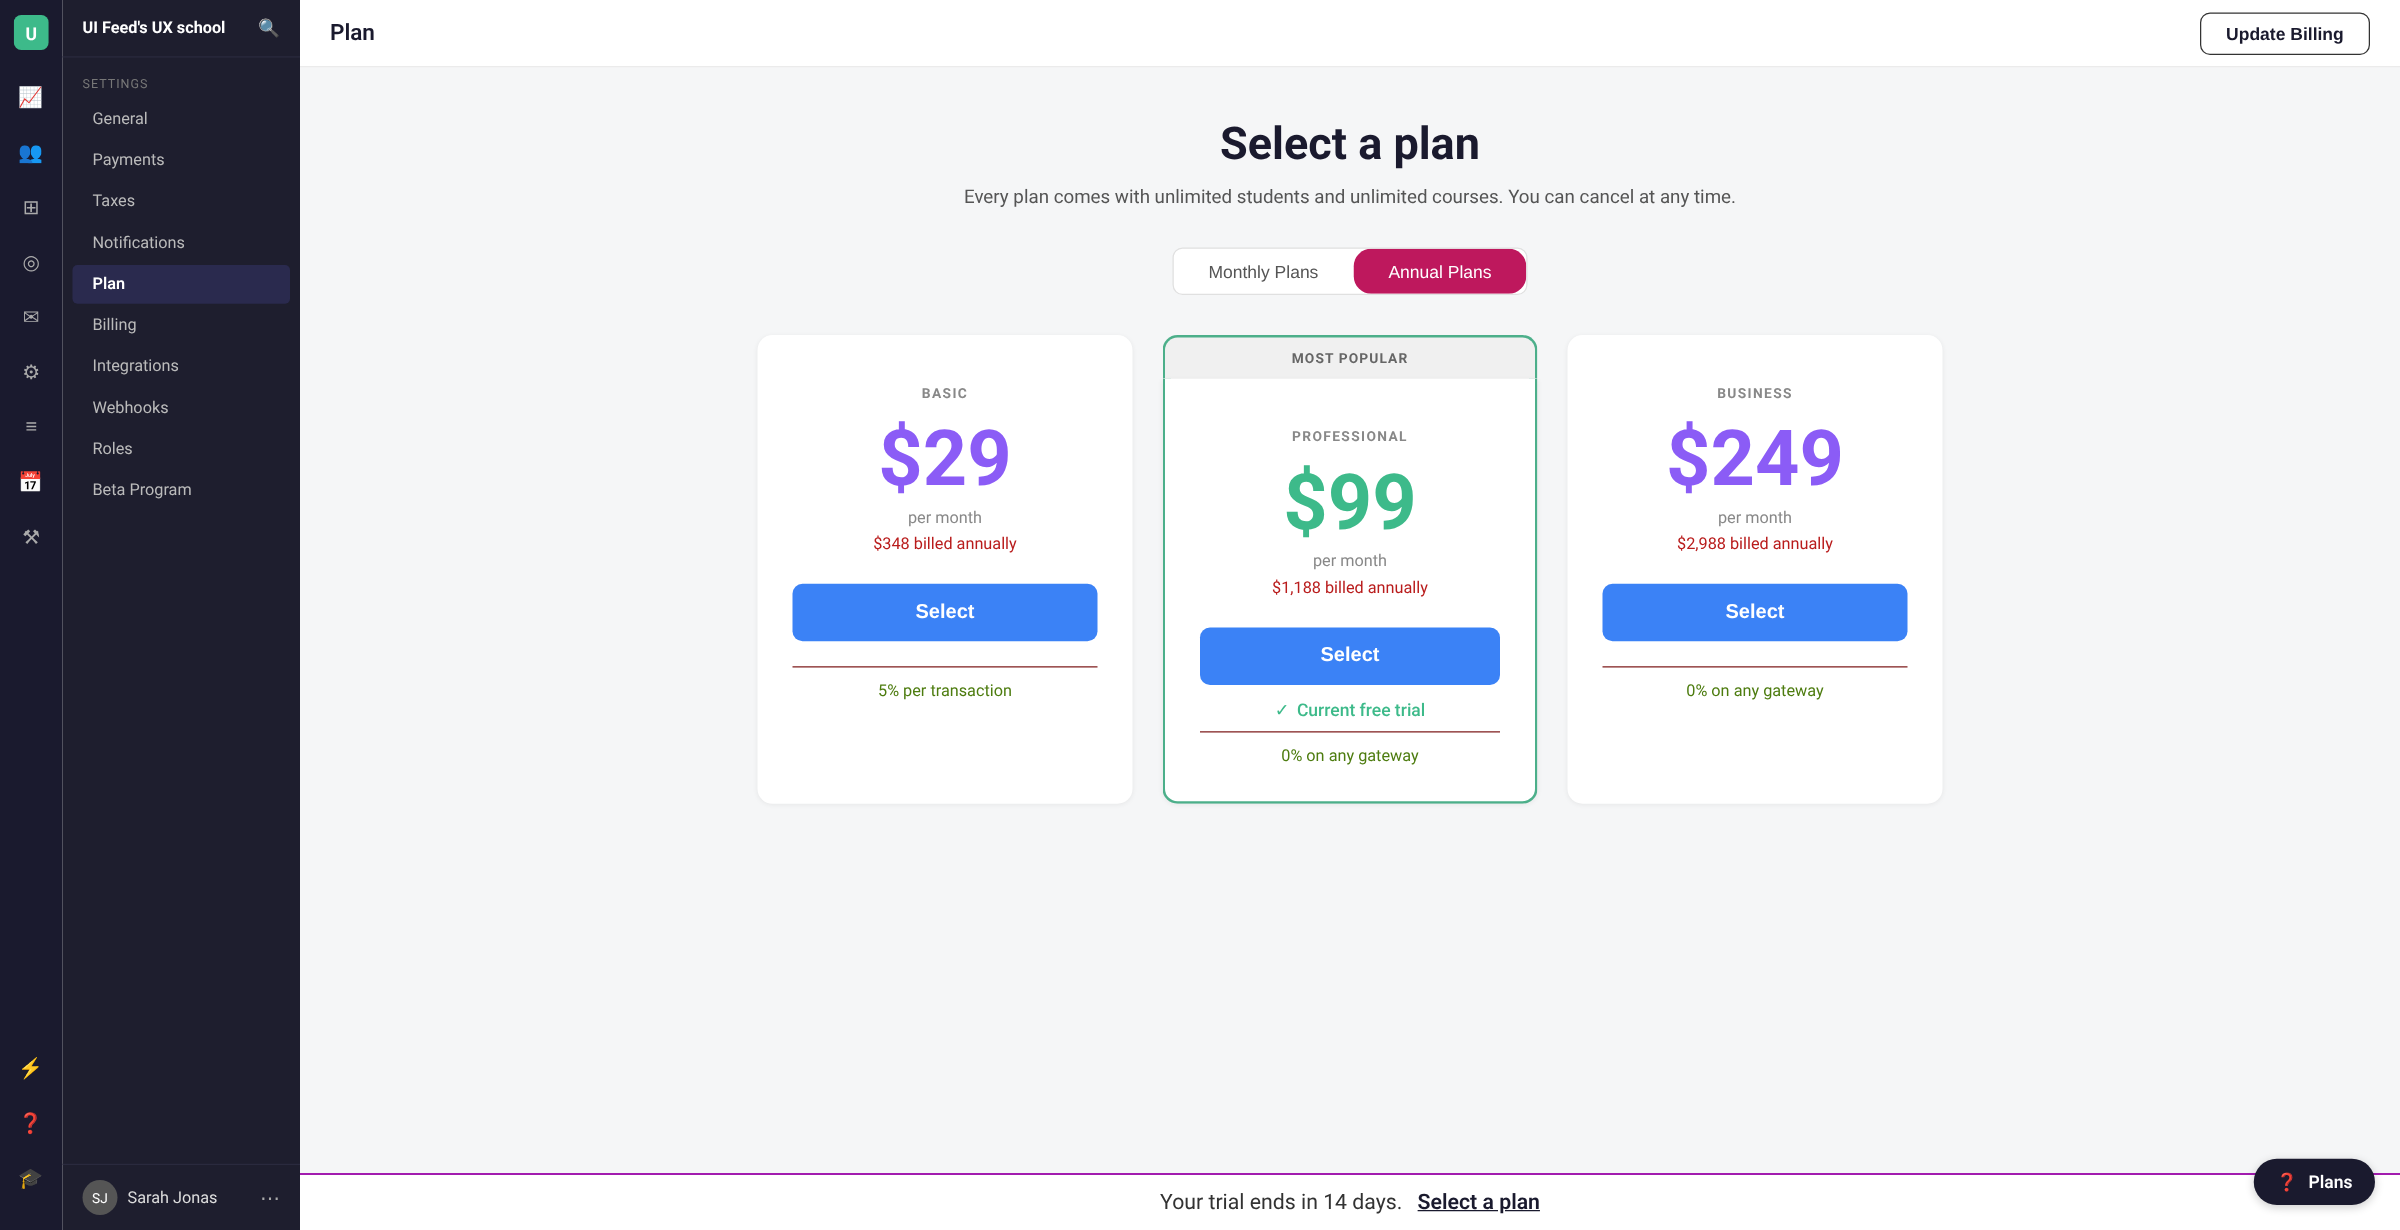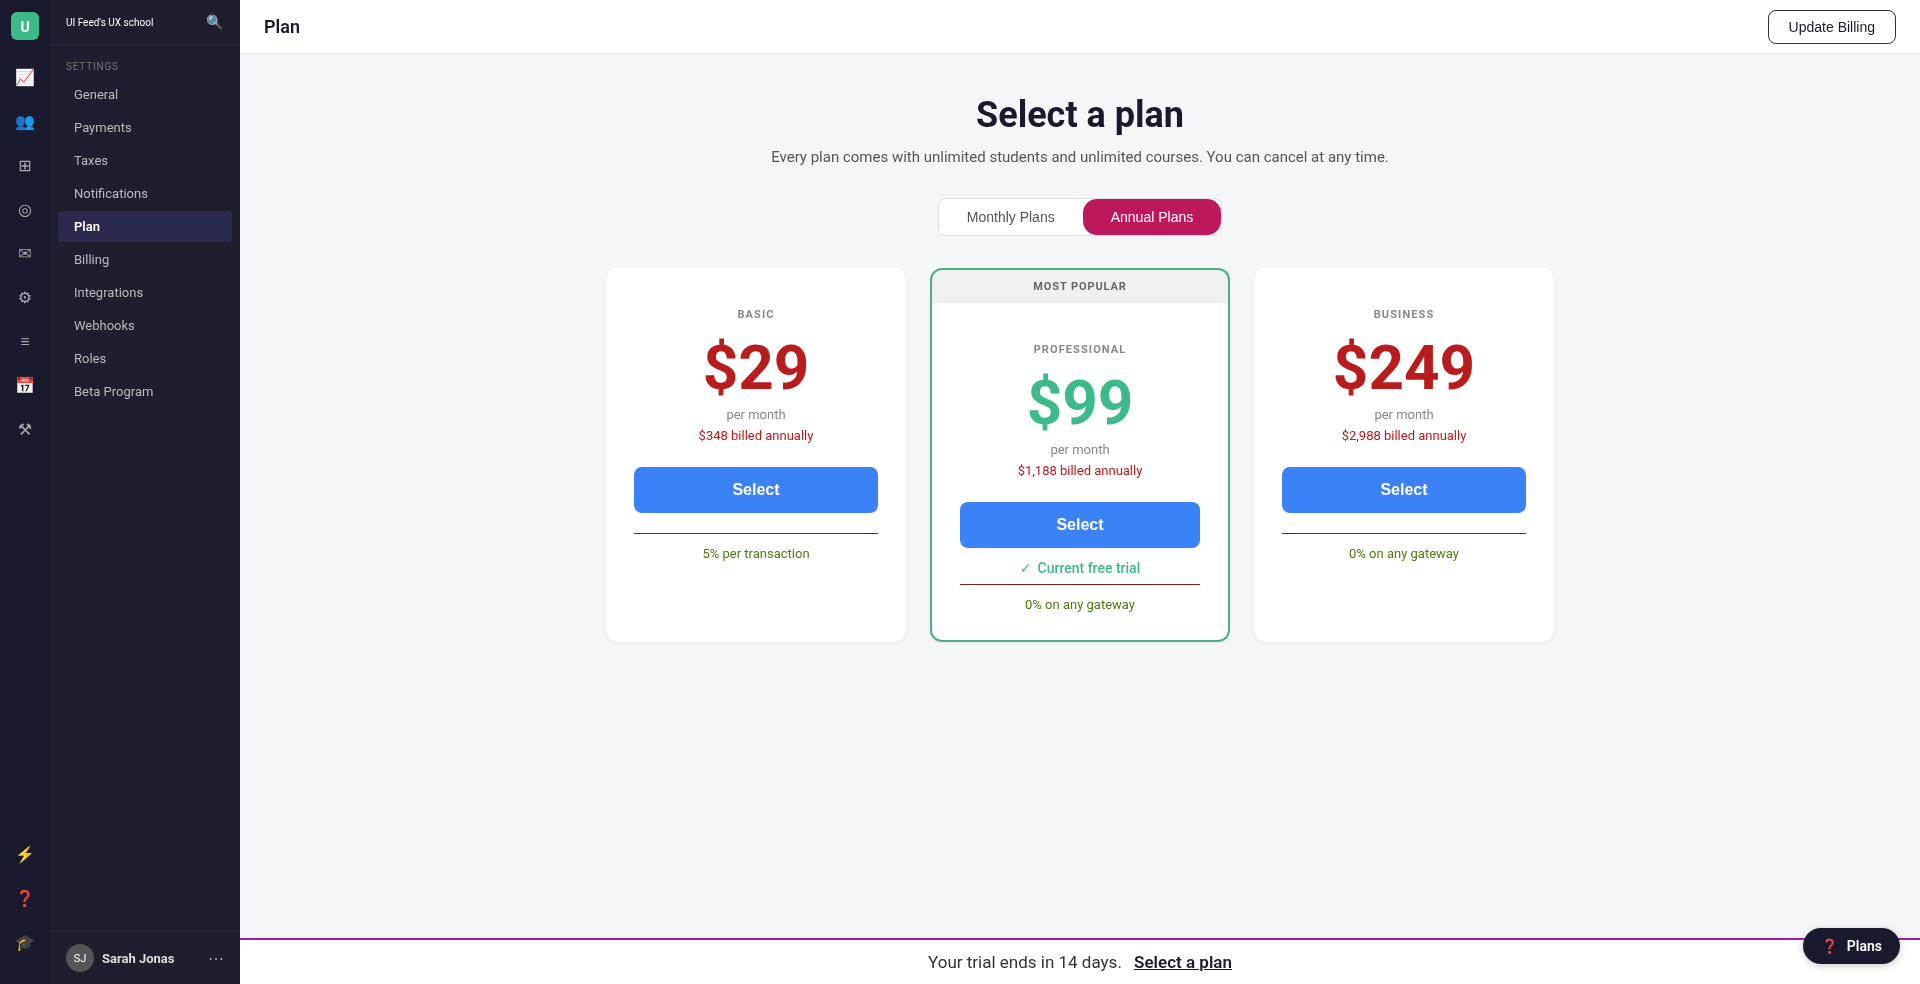--- a/index.html
+++ b/index.html
@@ -47,22 +47,22 @@
       padding: 0;
     }
     .sidebar-header {
       display: flex;
       align-items: center;
       gap: 8px;
       padding: 14px 16px;
       border-bottom: 1px solid #2a2a3e;
     }
     .sidebar-title {
-      font-size: 10px;
-      font-weight: 400;
+      font-size: 13px;
+      font-weight: 700;
       color: #fff;
     }
     .sidebar-search-icon {
       margin-left: auto;
       color: #aaa;
       cursor: pointer;
       font-size: 14px;
     }
     .sidebar-section-label {
       font-size: 10px;
@@ -89,21 +89,20 @@
       border-top: 1px solid #2a2a3e;
       padding: 12px 16px;
       display: flex;
       align-items: center;
       gap: 8px;
     }
     .sidebar-user-name {
       font-size: 13px;
       color: #ddd;
       flex: 1;
-      font-weight: bold;
     }
     .sidebar-more-btn {
       color: #aaa;
       cursor: pointer;
       font-size: 16px;
     }
 
     
     .icon-strip-bottom {
       margin-top: auto;
@@ -136,21 +135,21 @@
       font-size: 18px;
       font-weight: 600;
       color: #1a1a2e;
     }
     .update-billing-btn {
       background: #fff;
       border: 1.5px solid #333;
       border-radius: 8px;
       padding: 8px 20px;
       font-size: 14px;
-      font-weight: 400;
+      font-weight: 700;
       color: #1a1a2e;
       cursor: pointer;
     }
 
     
     .page-body {
       flex: 1;
       overflow-y: auto;
       background: #f5f6f7;
       padding: 40px 24px 60px;
@@ -224,21 +223,21 @@
       color: #888;
       letter-spacing: 0.1em;
       text-transform: uppercase;
       text-align: center;
       margin-top: 8px;
       margin-bottom: 16px;
     }
     .card-price {
       font-size: 62px;
       font-weight: 700;
-      color: #b91c1c;
+      color: #8b5cf6;
       text-align: center;
       line-height: 1;
       margin-bottom: 8px;
     }
     .card-price.green { color: #3dba8a; }
     .card-price-sub {
       font-size: 13px;
       color: #888;
       text-align: center;
       margin-bottom: 6px;

